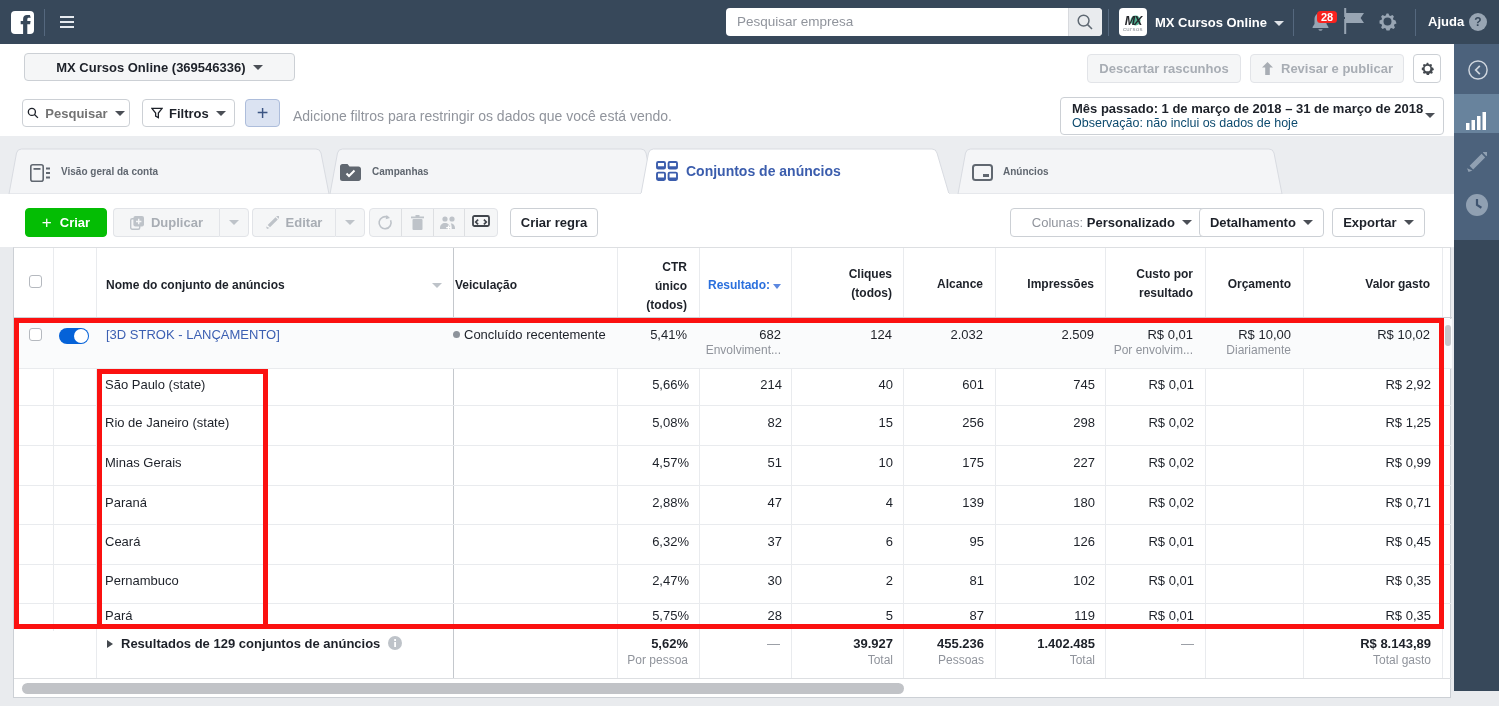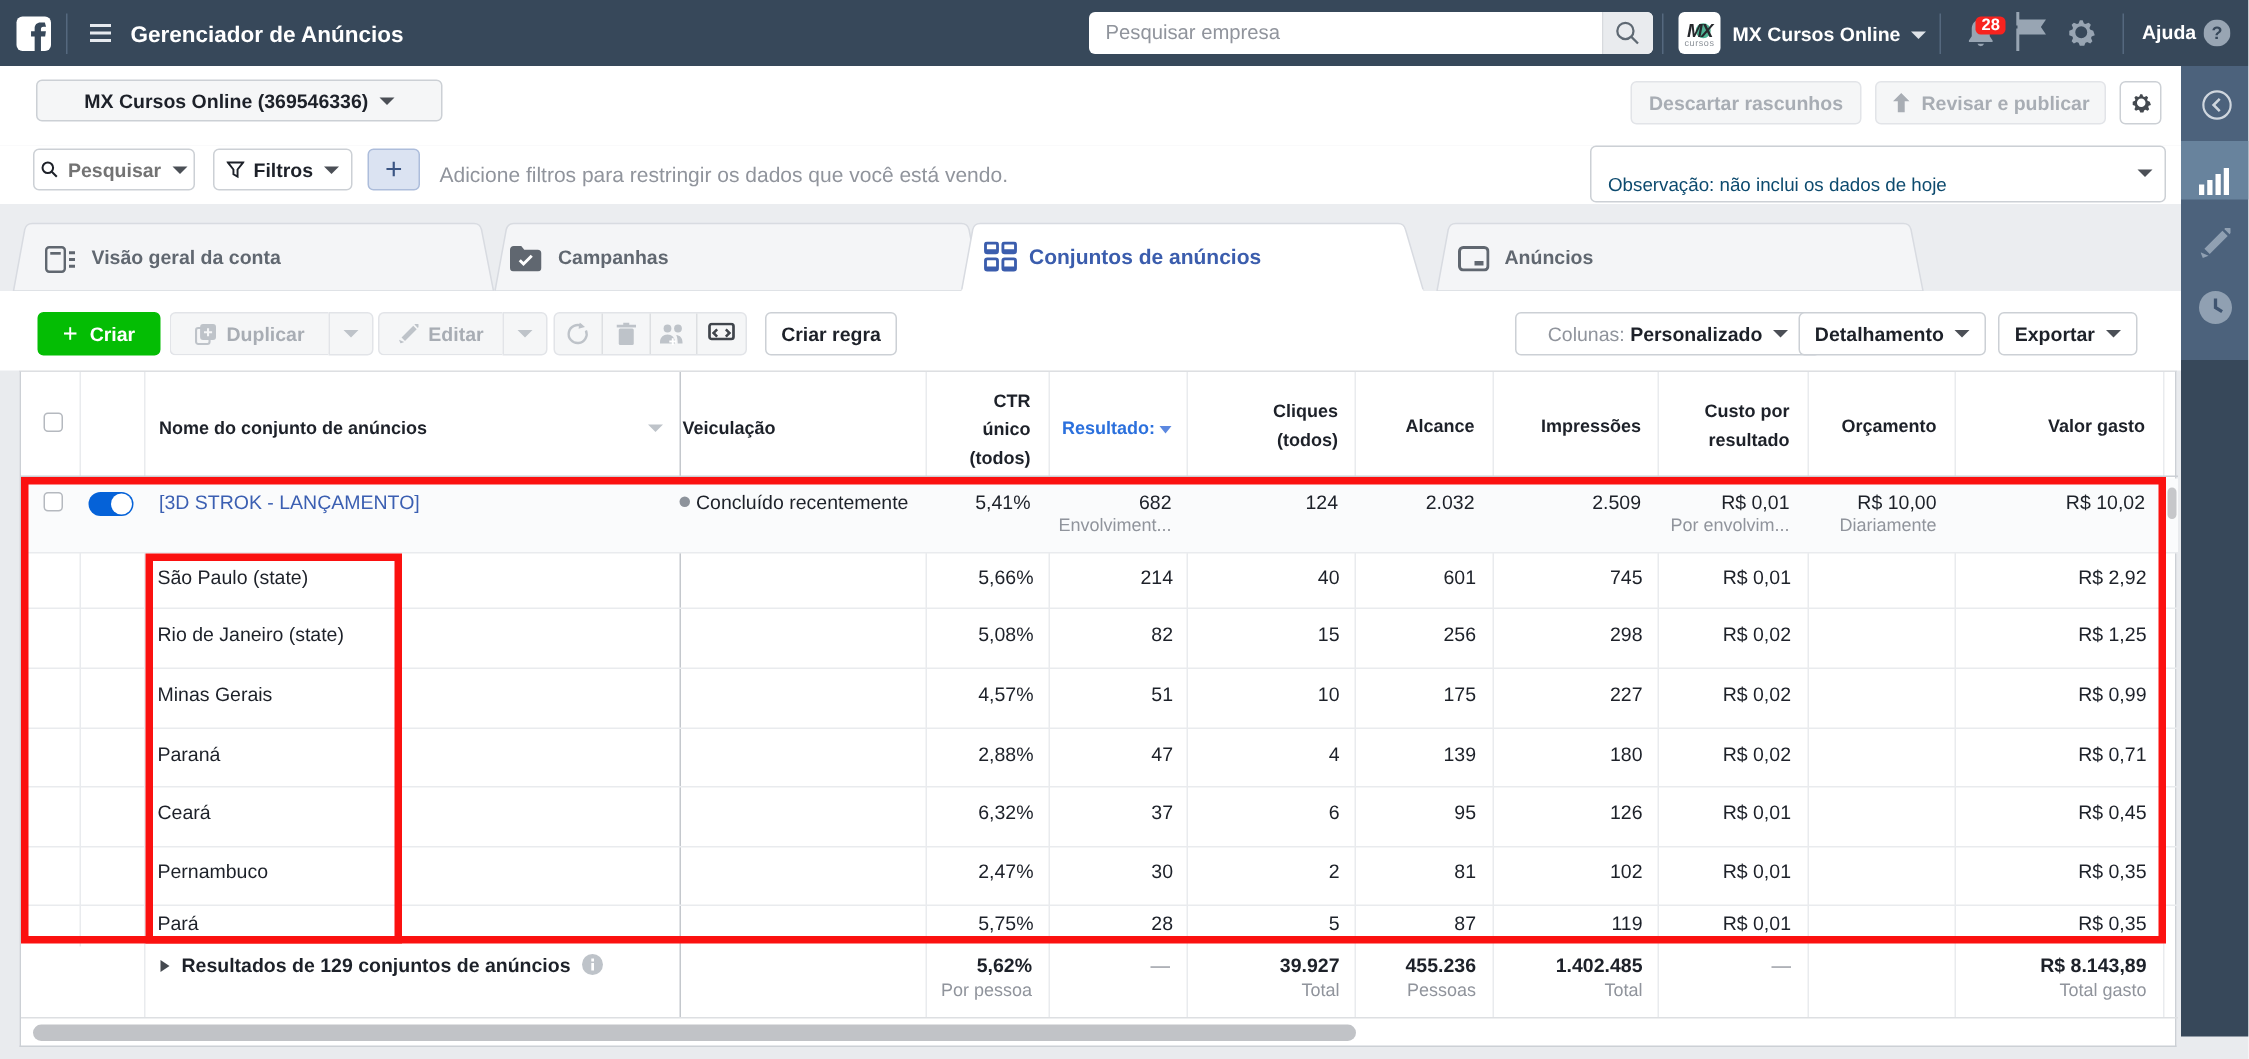--- a/index.html
+++ b/index.html
@@ -28,21 +28,21 @@
 .btn.white { background:#fff; }
 .btn.disabled { color:#a8adb4; border-color:#e2e4e8; background:#f5f6f7;}
 .caret-d { display:inline-block; width:0; height:0; border-left:5px solid transparent; border-right:5px solid transparent; border-top:5px solid #4b4f56; }
 .caret-g { display:inline-block; width:0; height:0; border-left:5px solid transparent; border-right:5px solid transparent; border-top:5px solid #bec3c9; }
 
 #bar3 { position:absolute; left:0; top:97px; width:1454px; height:39px; background:#fff; }
 #plusbtn { position:absolute; left:245px; top:2px; width:35px; height:28px; background:#dbe3f2; border:1px solid #adbddb; border-radius:4px; color:#3b5583; font-size:20px; font-weight:normal; display:flex; align-items:center; justify-content:center; }
 #datebox { position:absolute; left:1060px; top:0px; width:384px; height:38px; background:#fff; border:1px solid #ccd0d5; border-radius:4px; z-index:5; }
 
 #tabs { position:absolute; left:0; top:136px; width:1454px; height:58px; background:#ebedf0; }
-.tabtxt { position:absolute; top:13px; height:45px; line-height:45px; font-weight:bold; font-size:13px; color:#606770; }
+.tabtxt { position:absolute; top:13px; height:45px; line-height:45px; font-weight:bold; font-size:10px; color:#606770; }
 
 #bar4 { position:absolute; left:0; top:194px; width:1454px; height:53px; background:#fff; }
 
 #card { position:absolute; left:13px; top:247px; width:1438px; height:451px; background:#fff; border:1px solid #ccd0d5; border-top:1px solid #dddfe2; }
 .vline { position:absolute; top:0; width:1px; background:#e9ebee; }
 .hline { position:absolute; left:0; width:1438px; height:1px; background:#e9ebee; }
 .cell { position:absolute; font-size:13px; color:#1d2129; white-space:nowrap; line-height:16px; }
 .cellr { position:absolute; font-size:13px; color:#1d2129; text-align:right; white-space:nowrap; line-height:16px; }
 .sub { font-size:12px; color:#90949c; font-weight:normal; } .twol .sub { display:block; margin-top:0px; line-height:15px; }
 .hdr { position:absolute; font-size:12px; font-weight:bold; color:#1d2129; text-align:right; line-height:19px; }
@@ -64,21 +64,20 @@
       <svg width="23" height="23" viewBox="0 0 23 23">
         <path fill="#37485a" d="M18.9 4h-2.9c-2.4 0-3.9 1.5-3.9 3.9v2H9.7v3.4h2.4V23h4.2v-9.7h2.8l.5-3.4h-3.3V8.4c0-1 .4-1.6 1.7-1.6h1.7z"></path>
       </svg>
     </div>
   <div class="tb-div" style="left:44px;"></div>
   <div id="hamb">
       <div></div>
       <div></div>
       <div></div>
     </div>
-  <div id="tb-title">Gerenciador de Anúncios</div>
   <div id="tb-search">
       <span>Pesquisar empresa</span>
     <div style="position:absolute;right:0;top:0;width:34px;height:28px;background:#e9ebee;border-radius:0 4px 4px 0;border-left:1px solid #d8dade;"></div>
     <svg style="position:absolute;right:8px;top:5px;" width="18" height="18" viewBox="0 0 18 18">
         <circle cx="7.6" cy="7.6" r="5.4" fill="none" stroke="#5f6973" stroke-width="1.5"></circle>
         <line x1="11.6" y1="11.6" x2="16" y2="16" stroke="#5f6973" stroke-width="1.5"></line>
       </svg>
   </div>
   <div class="tb-div" style="left:1108px;"></div>
   <div id="tb-avatar"><svg width="28" height="28" viewBox="0 0 28 28">
@@ -131,20 +130,21 @@
       </svg>
     Pesquisar&nbsp;&nbsp;<span class="caret-d"></span></div>
   <div class="btn white" style="left:142px; top:2px; width:93px; height:28px; color:#1d2129;">
     <svg width="12" height="12" viewBox="0 0 14 14" style="margin-right:6px;">
         <path fill="none" stroke="#1d2129" stroke-width="1.5" d="M1 1.5h12L8.6 7v5.5l-3.2-1.8V7z"></path>
       </svg>
     Filtros&nbsp;&nbsp;<span class="caret-d"></span></div>
   <div id="plusbtn">+</div>
   <div class="abs" style="left:293px; top:0; height:39px; line-height:39px; font-size:14px; color:#90949c;">Adicione filtros para restringir os dados que você está vendo.</div>
   <div id="datebox">
+    <div class="abs b" style="left:11px; top:3px; font-size:13px; color:#1d2129;">Mês passado: 1 de março de 2018 – 31 de março de 2018</div>
     <div class="abs" style="left:11px; top:18px; font-size:12.5px; color:#0c4a6e;">Observação: não inclui os dados de hoje</div>
     <span class="caret-d abs" style="right:8px; top:15px;"></span>
   </div>
 </div>
 
 <div id="tabs">
   <svg width="1454" height="58" viewBox="0 0 1454 58">
     <path d="M9 58 L16.5 17 Q17.5 13 21.5 13 L316 13 Q320 13 321 17 L329 58 Z" fill="#f4f5f7" stroke="#d8dbe1" stroke-width="1"></path>
     <path d="M330 58 L337.5 17 Q338.5 13 342.5 13 L641 13 Q645 13 646 17 L654 58 Z" fill="#f4f5f7" stroke="#d8dbe1" stroke-width="1"></path>
     <path d="M958 58 L965.5 17 Q966.5 13 970.5 13 L1269 13 Q1273 13 1274 17 L1282 58 Z" fill="#f4f5f7" stroke="#d8dbe1" stroke-width="1"></path>

